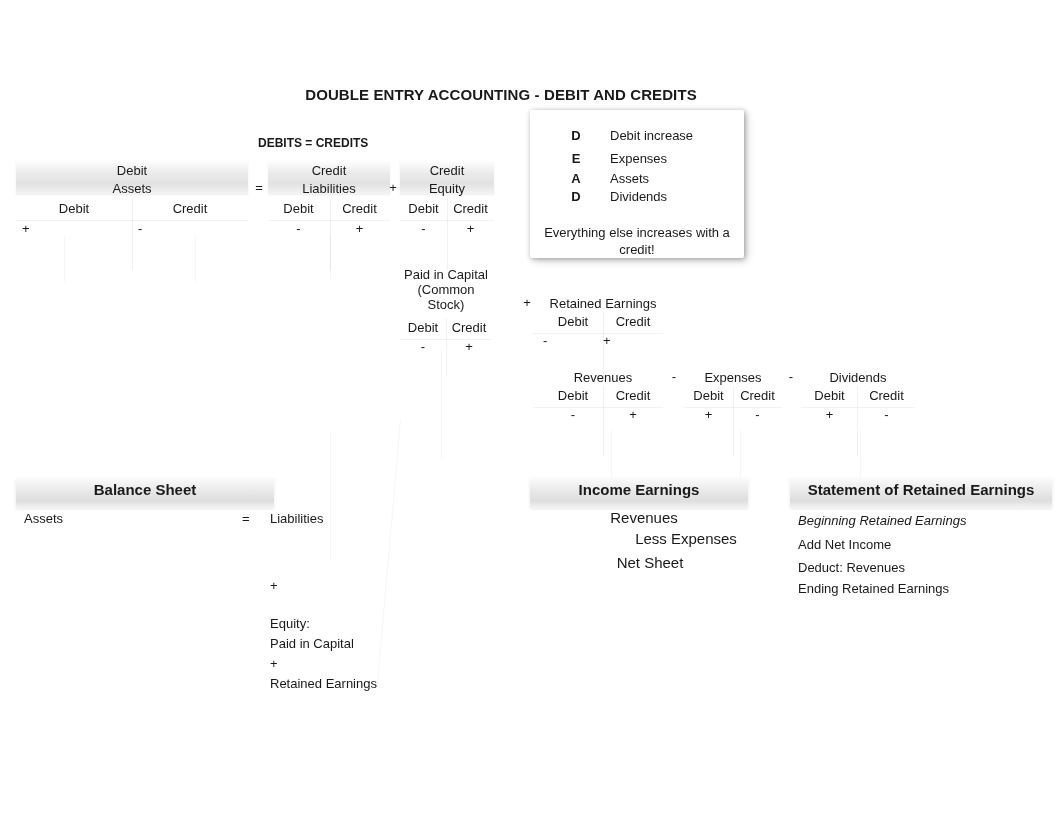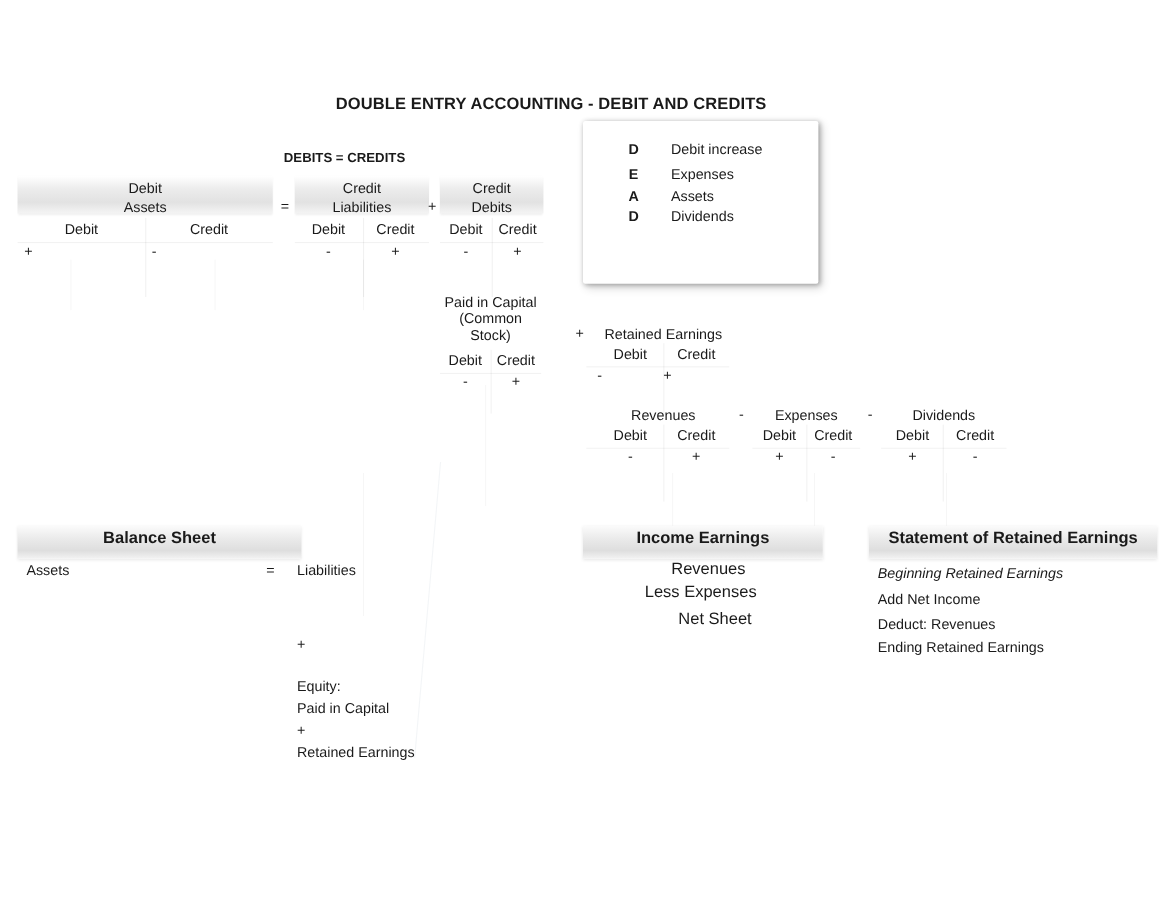--- a/index.html
+++ b/index.html
@@ -141,20 +141,21 @@
 
 <div class="abs" id="dead-box">
   <div class="row key" style="top:18px">D</div>
   <div class="row val" style="top:18px">Debit increase</div>
   <div class="row key" style="top:41px">E</div>
   <div class="row val" style="top:41px">Expenses</div>
   <div class="row key" style="top:61px">A</div>
   <div class="row val" style="top:61px">Assets</div>
   <div class="row key" style="top:79px">D</div>
   <div class="row val" style="top:79px">Dividends</div>
+  <div id="dead-note">Everything else increases with a credit!</div>
 </div>
 
 <div class="taccount" id="t-assets" style="left:16px; top:160px; width:232px; height:110px;">
   <div class="t-head-bar"></div>
   <div class="t-title" style="top:2px">Debit</div>
   <div class="t-title" style="top:20px">Assets</div>
   <div class="t-cols" style="top:41px">
     <div>Debit</div>
     <div>Credit</div>
   </div>
@@ -180,21 +181,21 @@
     <div>-</div>
     <div>+</div>
   </div>
   <div class="t-vline" style="left:62px; top:38px; height:72px;"></div>
 </div>
 <div class="op" style="left:384px; top:180px; width:18px;">+</div>
 
 <div class="taccount" id="t-equity" style="left:400px; top:160px; width:94px; height:110px;">
   <div class="t-head-bar"></div>
   <div class="t-title" style="top:2px">Credit</div>
-  <div class="t-title" style="top:20px">Debits</div>
+  <div class="t-title" style="top:20px">Equity</div>
   <div class="t-cols" style="top:41px">
     <div>Debit</div>
     <div>Credit</div>
   </div>
   <div class="t-hline" style="left:0; right:0; top:60px;"></div>
   <div class="t-signs" style="top:61px">
     <div>-</div>
     <div>+</div>
   </div>
   <div class="t-vline" style="left:47px; top:38px; height:72px;"></div>
@@ -295,21 +296,21 @@
 <div class="stmt-line" style="left:270px; top:511px;">Liabilities</div>
 <div class="stmt-line" style="left:270px; top:578px;">+</div>
 <div class="stmt-line" style="left:270px; top:616px;">Equity:</div>
 <div class="stmt-line" style="left:270px; top:636px;">Paid in Capital</div>
 <div class="stmt-line" style="left:270px; top:656px;">+</div>
 <div class="stmt-line" style="left:270px; top:676px;">Retained Earnings</div>
 
 <div class="stmt-bar" style="left:530px; top:478px; width:218px;"></div>
 <div class="stmt-title" style="left:530px; top:481px; width:218px;">Income Earnings</div>
 <div class="stmt-line big" style="left:530px; top:509px; width:228px; text-align:center;">Revenues</div>
-<div class="stmt-line big" style="left:508px; top:530px; width:258px; text-align:center;">Less Expenses</div>
+<div class="stmt-line big" style="left:557px; top:530px; width:258px; text-align:center;">Less Expenses</div>
 <div class="stmt-line big" style="left:530px; top:554px; width:240px; text-align:center;">Net Sheet</div>
 
 <div class="stmt-bar" style="left:790px; top:478px; width:262px;"></div>
 <div class="stmt-title" style="left:790px; top:481px; width:262px;">Statement of Retained Earnings</div>
 <div class="stmt-line" style="left:798px; top:513px;font-style:italic;">Beginning Retained Earnings</div>
 <div class="stmt-line" style="left:798px; top:537px;">Add Net Income</div>
 <div class="stmt-line" style="left:798px; top:560px;">Deduct:  Revenues</div>
 <div class="stmt-line" style="left:798px; top:581px;">Ending Retained Earnings</div>
 
 </body></html>

